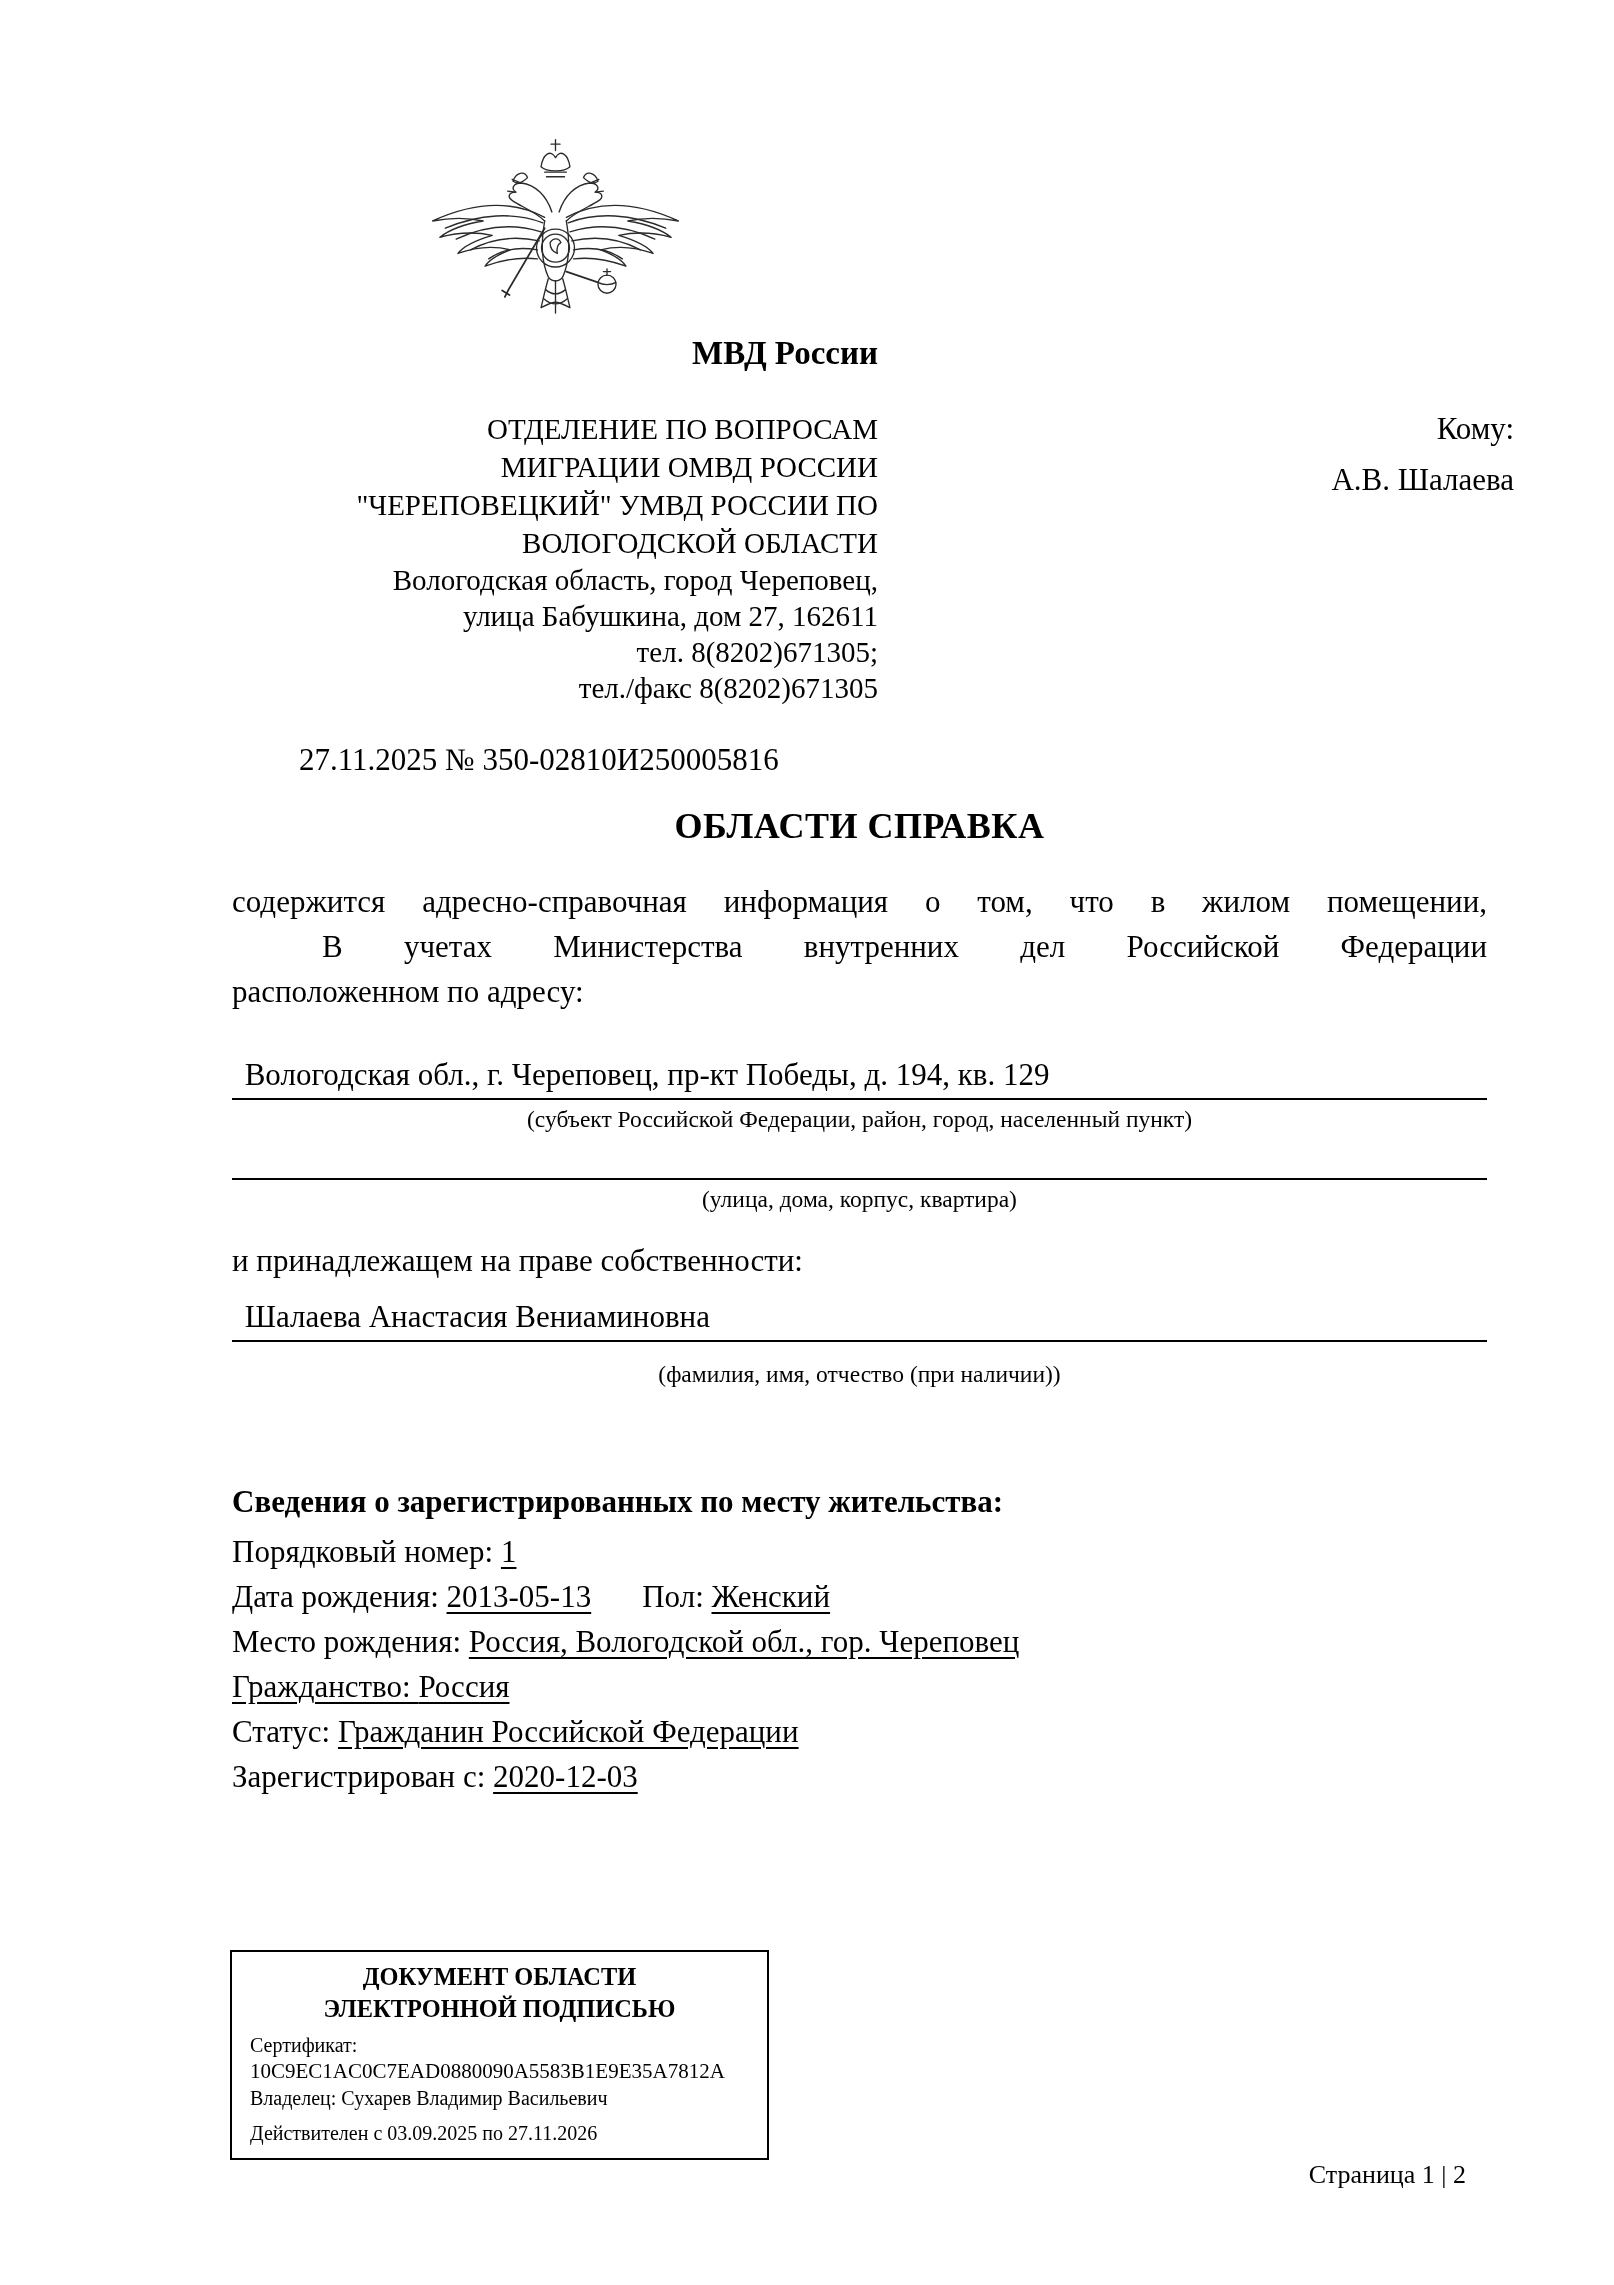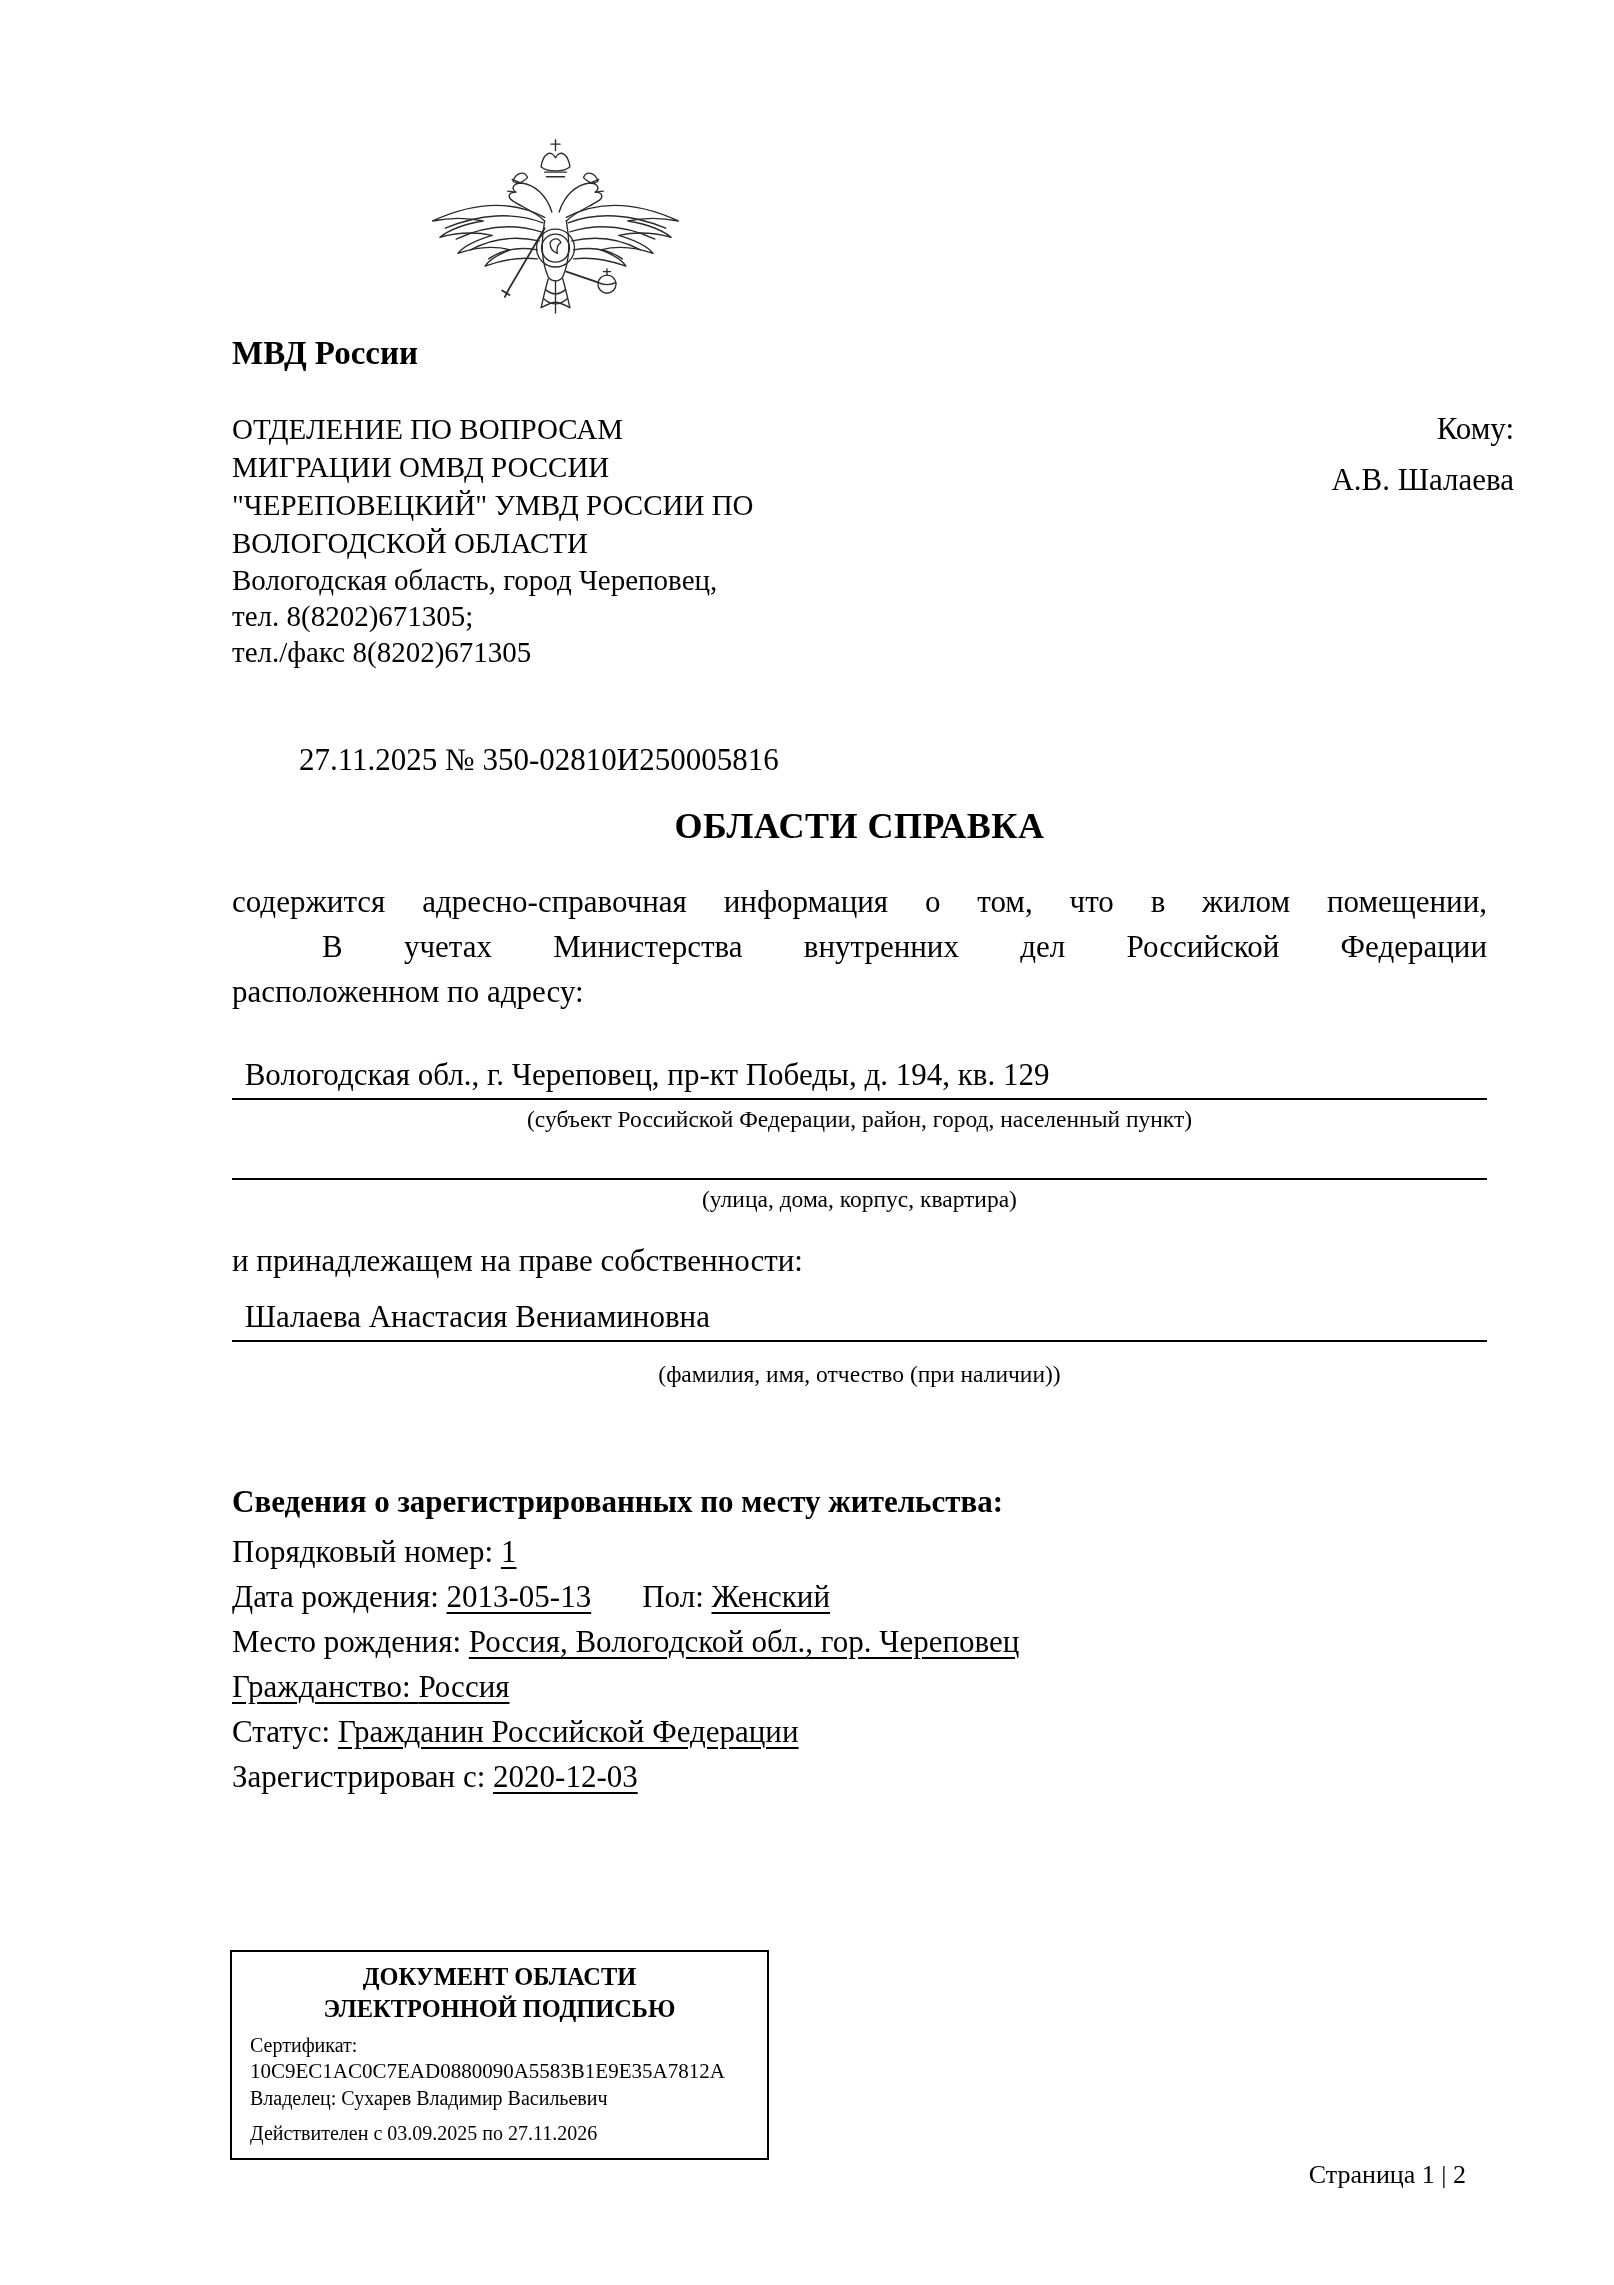--- a/index.html
+++ b/index.html
@@ -3,21 +3,21 @@
 <meta charset="utf-8">
 <style>
   html,body{margin:0;padding:0;}
   body{
     width:1615px;height:2285px;position:relative;overflow:hidden;
     background:#ffffff;color:#000000;
     font-family:"Liberation Serif","DejaVu Serif",serif;
   }
   .abs{position:absolute;}
   
-  .org-block{left:232px;top:136px;width:646px;text-align:left;}
+  .org-block{left:232px;top:136px;width:646px;text-align:right;}
   .emblem{display:block;margin:0 auto;}
   .mvd-label{font-size:33px;font-weight:bold;margin-top:11px;}
   .dept{margin-top:38px;font-size:29px;line-height:38px;}
   .contact{font-size:29px;line-height:36px;}
   .recipient{right:101px;top:403px;text-align:right;font-size:31px;line-height:51px;}
   .date-line{left:299px;top:742px;font-size:31px;}
   
   .doc-title{left:232px;top:805px;width:1255px;text-align:center;
              font-size:36px;font-weight:bold;letter-spacing:0.5px;}
   .intro{left:232px;top:879px;width:1255px;font-size:31px;line-height:45px;}
@@ -85,20 +85,21 @@
   </svg>
   <div class="mvd-label">МВД России</div>
   <div class="dept">
     <div>ОТДЕЛЕНИЕ ПО ВОПРОСАМ</div>
     <div>МИГРАЦИИ ОМВД РОССИИ</div>
     <div>"ЧЕРЕПОВЕЦКИЙ" УМВД РОССИИ ПО</div>
     <div>ВОЛОГОДСКОЙ ОБЛАСТИ</div>
   </div>
   <div class="contact">
     <div>Вологодская область, город Череповец,</div>
+    <div>улица Бабушкина, дом 27, 162611</div>
     <div>тел. 8(8202)671305;</div>
     <div>тел./факс 8(8202)671305</div>
   </div>
 </div>
 
 <div class="abs recipient">
   <div>Кому:</div>
   <div>А.В. Шалаева</div>
 </div>
 

